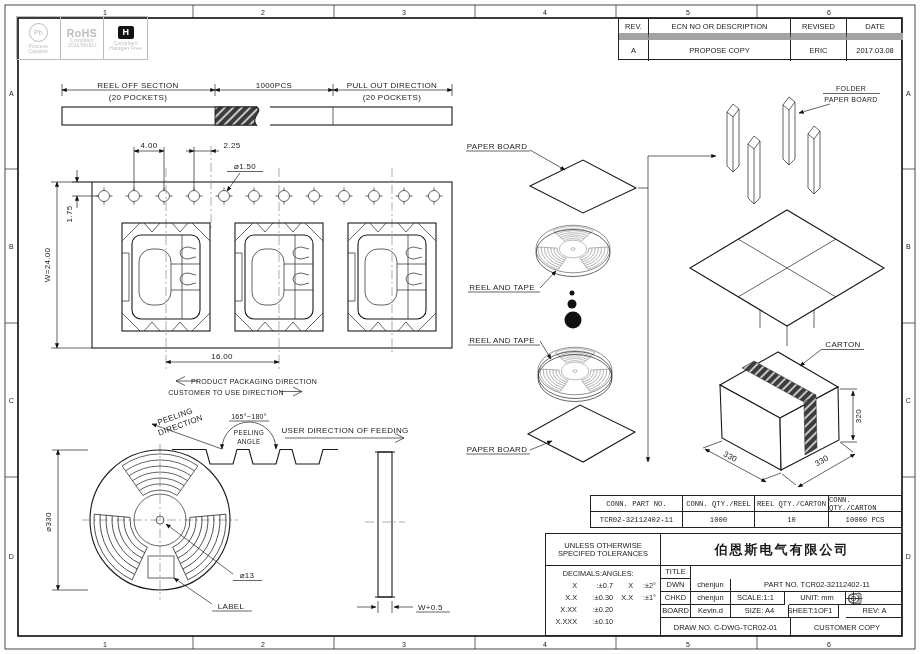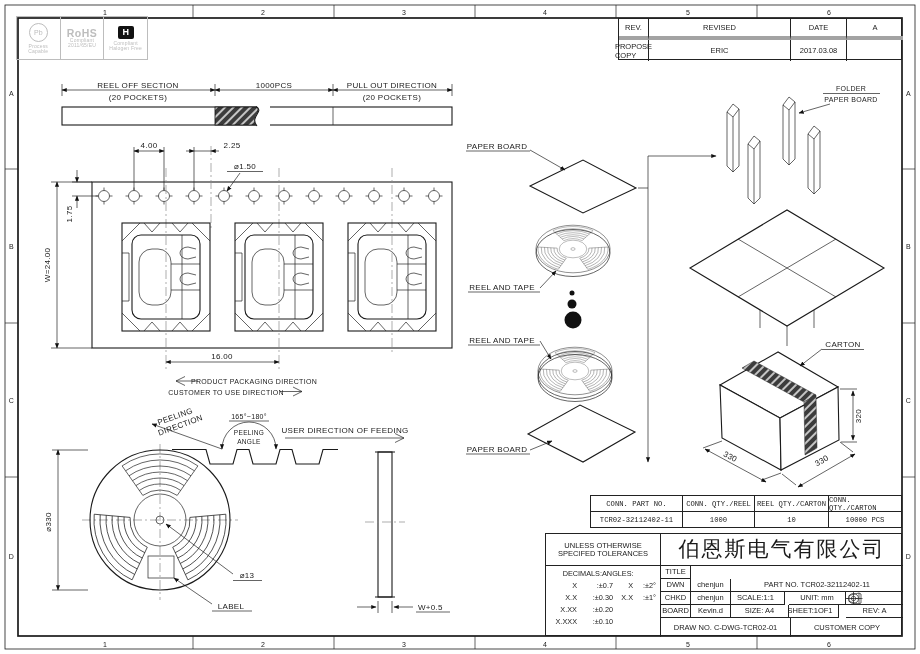--- a/index.html
+++ b/index.html
@@ -12,30 +12,30 @@
   .lw{stroke:#1a1a1a;fill:#fff;stroke-width:1.1}
   .tn{stroke:#222;fill:none;stroke-width:.7}
   .cl{stroke:#8a8a8a;fill:none;stroke-width:.7;stroke-dasharray:9 3 2 3}
   .dot{fill:#111;stroke:none}
   
   .ov{position:absolute;box-sizing:border-box;}
   .cell{position:absolute;box-sizing:border-box;border-right:1px solid #222;border-bottom:1px solid #222;
         display:flex;align-items:center;justify-content:center;text-align:right;overflow:hidden;line-height:1.05;}
   .revtab{left:618px;top:18px;width:284px;height:42px;border:1px solid #222;font-size:7.5px;
           display:grid;grid-template-columns:30px 142px 56px 56px;grid-template-rows:21px 21px;}
-  .revtab>div{border-right:1px solid #222;border-bottom:4px solid #a3a3a3;display:flex;align-items:center;justify-content:center;}
+  .revtab>div{border-right:1px solid #222;border-bottom:7px solid #a3a3a3;display:flex;align-items:center;justify-content:center;}
   .revtab>div:nth-child(4n){border-right:none}
   .revtab>div:nth-child(n+5){border-bottom:none}
   .qtytab{left:590px;top:495px;width:312px;height:33px;border:1px solid #222;font-size:7.2px;
           display:grid;grid-template-columns:92px 72px 74px 72px;grid-template-rows:16px 16px;font-family:Liberation Mono, monospace;}
   .qtytab>div{border-right:1px solid #222;border-bottom:1px solid #222;display:flex;align-items:center;justify-content:center;}
   .qtytab>div:nth-child(4n){border-right:none}
   .qtytab>div:nth-child(n+5){border-bottom:none}
   .tblock{left:545px;top:533px;width:357px;height:103px;border:1.5px solid #222;font-size:7.5px;}
-  .company{font-size:21px;font-weight:400;letter-spacing:2px;}
+  .company{font-size:13px;font-weight:700;letter-spacing:2px;}
   .tolbody{flex-direction:column;align-items:flex-start;justify-content:flex-start;padding:2px 4px;font-size:7.3px;}
   .tolrow{display:flex;width:100%;line-height:12px;}
   .tolrow span{display:inline-block}
   .tk1{width:27px}.tv1{width:36px}.tk2{width:20px}.tv2{flex:1}
   
   .logos{left:16px;top:16px;width:132px;height:44px;border:1px solid #bdbdbd;display:flex;color:#bdbdbd;}
   .logocell{flex:1;border-right:1px solid #bdbdbd;display:flex;flex-direction:column;align-items:center;justify-content:center;line-height:1;}
   .logocell:last-child{border-right:none}
   .pbcirc{width:17px;height:17px;border:1.5px solid #bdbdbd;border-radius:50%;display:flex;align-items:center;justify-content:center;font-size:7px;margin-bottom:2px;}
   .halbox{width:16px;height:13px;background:#111;color:#fff;border-radius:2px;display:flex;align-items:center;justify-content:center;font-size:9px;font-weight:bold;margin-bottom:2px;}
@@ -307,20 +307,21 @@
     <div class="logocell">
       <div class="halbox">
           <span>H</span>
         </div>
       <div class="tiny"><span>Compliant</span><br><span>Halogen Free</span></div>
     </div>
   </div>
 
   <div class="ov revtab">
     <div>REV.</div>
+    <div>ECN NO OR DESCRIPTION</div>
     <div>REVISED</div>
     <div>DATE</div>
     <div>A</div>
     <div>PROPOSE COPY</div>
     <div>ERIC</div>
     <div>2017.03.08</div>
   </div>
 
   <div class="ov qtytab">
     <div>CONN. PART NO.</div>

